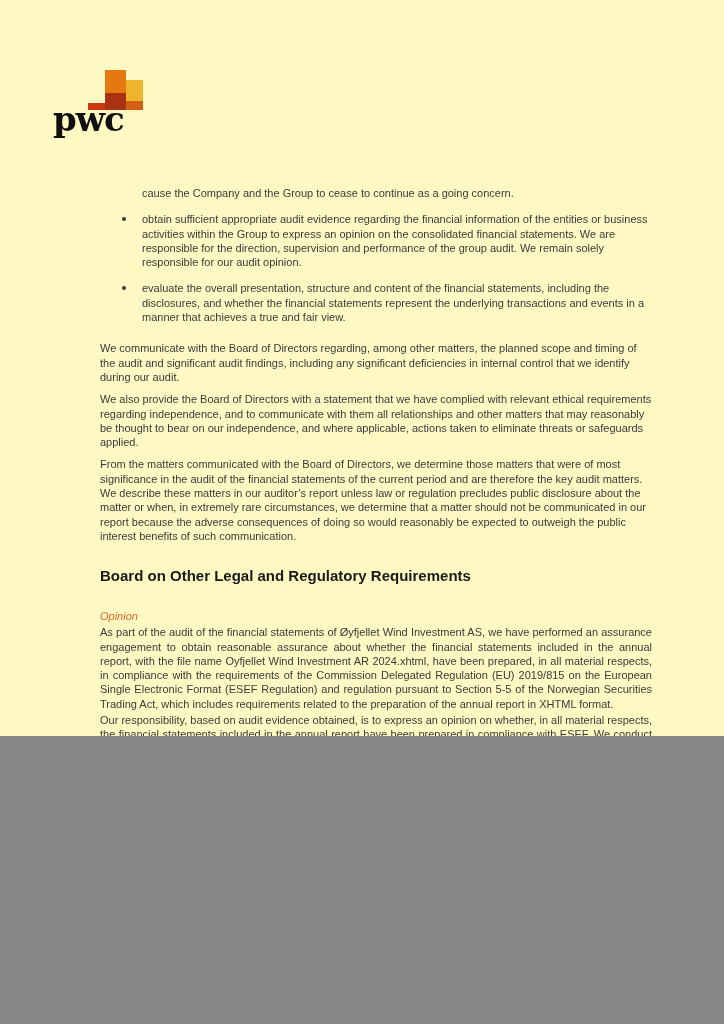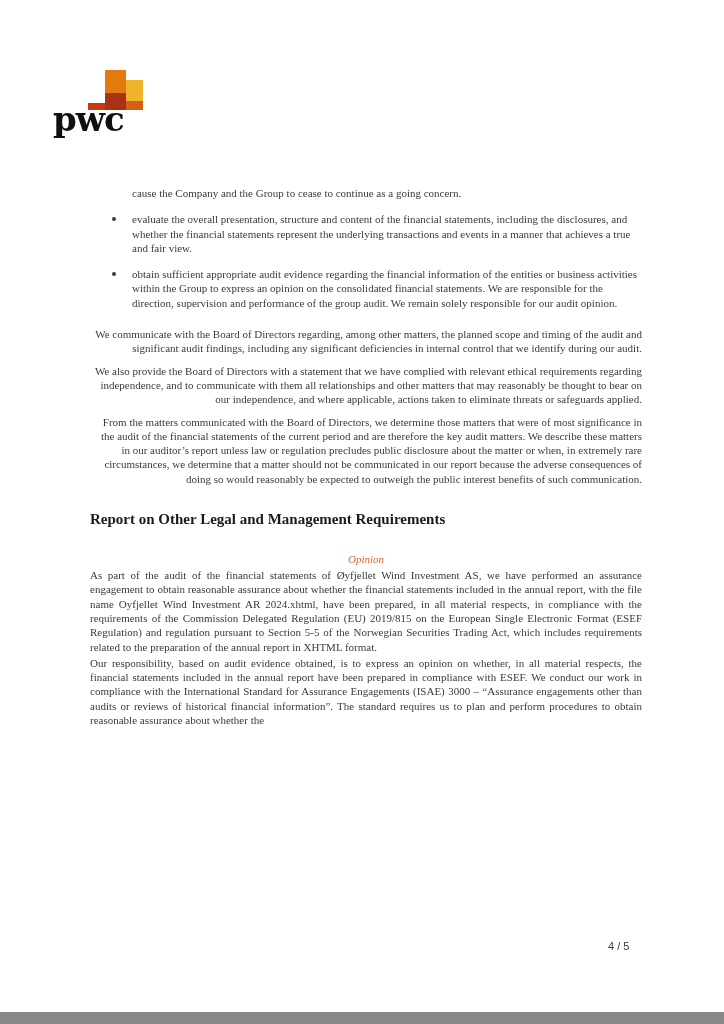--- a/index.html
+++ b/index.html
@@ -1,64 +1,64 @@
 <!DOCTYPE html>
 <html><head>
 <meta charset="utf-8">
 <style>
   html,body{margin:0;padding:0;background:#888;}
   .page{
     position:relative;
-    width:724px;height:1012px;
-    background:#ffffff;
+    width:724px;height:736px;
+    background:#fef9c3;
     font-family:"Liberation Sans", sans-serif;
     color:#3a3a3a;
     overflow:hidden;
   }
   
   .logo{position:absolute;left:53px;top:66px;width:110px;height:78px;}
   .logo .blk{position:absolute;}
   .blk-bar{left:35px;top:37px;width:19px;height:7px;background:#c9380e;}
   .blk-topleft{left:52px;top:4px;width:21px;height:23px;background:#e3790f;}
   .blk-botleft{left:52px;top:27px;width:21px;height:17px;background:#a93114;}
   .blk-topright{left:73px;top:14px;width:17px;height:21px;background:#f0b42c;}
   .blk-botright{left:73px;top:35px;width:17px;height:9px;background:#d55f17;}
   .logo .wordmark{
     position:absolute;left:0;top:36px;
     font-family:"DejaVu Serif","Liberation Serif",serif;
     font-weight:700;font-size:34px;line-height:1;color:#101010;
     letter-spacing:-1px;
   }
   
   .content{
-    position:absolute;left:90px;top:186px;width:552px;
-    font-size:11px;line-height:14.3px;font-family:Liberation Serif, serif;
+    position:absolute;left:100px;top:186px;width:552px;
+    font-size:11px;line-height:14.3px;
   }
   .cont-line{padding-left:42px;margin:0 0 4px 0;}
   ul.bullets{list-style:none;margin:0;padding:0;}
   ul.bullets li{position:relative;padding-left:42px;margin-top:12px;}
   ul.bullets li .dot{
     position:absolute;left:22px;top:5px;width:4px;height:4px;border-radius:50%;
     background:#3a3a3a;
   }
-  .para{margin:8px 0 0 0;text-align:right;}
+  .para{margin:8px 0 0 0;}
   .gap-lg{margin-top:17px;}
   h1.section-heading{
     font-size:15px;line-height:18px;color:#1a1a1a;
     font-weight:700;margin:24px 0 0 0;
   }
   h2.sub-heading{
     font-size:12px;line-height:15px;color:#d9571e;
     font-weight:700;margin:9px 0 0 0;
   }
   h3.ital-heading{
     font-size:11px;line-height:14px;color:#e2662d;
     font-weight:400;font-style:italic;margin:15px 0 0 0;
   }
-  h3.first{margin-top:24px;text-align:center;}
+  h3.first{margin-top:24px;}
   .esef .para{margin-top:8px;text-align:justify;}
   .esef .tight{margin-top:2px;}
   
   .footer{
     position:absolute;left:608px;top:940px;width:40px;
     font-size:11px;color:#3a3a3a;text-align:left;
   }
 </style>
 </head>
 <body>
@@ -74,33 +74,33 @@
     <div class="wordmark">pwc</div>
   </div>
 
   <div class="content">
 
     <p class="cont-line">cause the Company and the Group to cease to continue as a going concern.</p>
 
     <ul class="bullets">
       <li>
         <span class="dot"></span>
-        <span>evaluate the overall presentation, structure and content of the financial statements, including the disclosures, and whether the financial statements represent the underlying transactions and events in a manner that achieves a true and fair view.</span>
+        <span>obtain sufficient appropriate audit evidence regarding the financial information of the entities or business activities within the Group to express an opinion on the consolidated financial statements. We are responsible for the direction, supervision and performance of the group audit. We remain solely responsible for our audit opinion.</span>
       </li>
       <li>
         <span class="dot"></span>
-        <span>obtain sufficient appropriate audit evidence regarding the financial information of the entities or business activities within the Group to express an opinion on the consolidated financial statements. We are responsible for the direction, supervision and performance of the group audit. We remain solely responsible for our audit opinion.</span>
+        <span>evaluate the overall presentation, structure and content of the financial statements, including the disclosures, and whether the financial statements represent the underlying transactions and events in a manner that achieves a true and fair view.</span>
       </li>
     </ul>
 
     <p class="para gap-lg">We communicate with the Board of Directors regarding, among other matters, the planned scope and timing of the audit and significant audit findings, including any significant deficiencies in internal control that we identify during our audit.</p>
     <p class="para">We also provide the Board of Directors with a statement that we have complied with relevant ethical requirements regarding independence, and to communicate with them all relationships and other matters that may reasonably be thought to bear on our independence, and where applicable, actions taken to eliminate threats or safeguards applied.</p>
     <p class="para">From the matters communicated with the Board of Directors, we determine those matters that were of most significance in the audit of the financial statements of the current period and are therefore the key audit matters. We describe these matters in our auditor’s report unless law or regulation precludes public disclosure about the matter or when, in extremely rare circumstances, we determine that a matter should not be communicated in our report because the adverse consequences of doing so would reasonably be expected to outweigh the public interest benefits of such communication.</p>
 
-    <h1 class="section-heading">Report on Other Legal and Management Requirements</h1>
+    <h1 class="section-heading">Board on Other Legal and Regulatory Requirements</h1>
 
     <div class="esef">
       <h3 class="ital-heading first">Opinion</h3>
       <p class="para tight">As part of the audit of the financial statements of Øyfjellet Wind Investment AS, we have performed an assurance engagement to obtain reasonable assurance about whether the financial statements included in the annual report, with the file name Oyfjellet Wind Investment AR 2024.xhtml, have been prepared, in all material respects, in compliance with the requirements of the Commission Delegated Regulation (EU) 2019/815 on the European Single Electronic Format (ESEF Regulation) and regulation pursuant to Section 5-5 of the Norwegian Securities Trading Act, which includes requirements related to the preparation of the annual report in XHTML format.</p>
 
 
       <p class="para tight">Our responsibility, based on audit evidence obtained, is to express an opinion on whether, in all material respects, the financial statements included in the annual report have been prepared in compliance with ESEF. We conduct our work in compliance with the International Standard for Assurance Engagements (ISAE) 3000 – “Assurance engagements other than audits or reviews of historical financial information”. The standard requires us to plan and perform procedures to obtain reasonable assurance about whether the</p>
     </div>
 
   </div>

